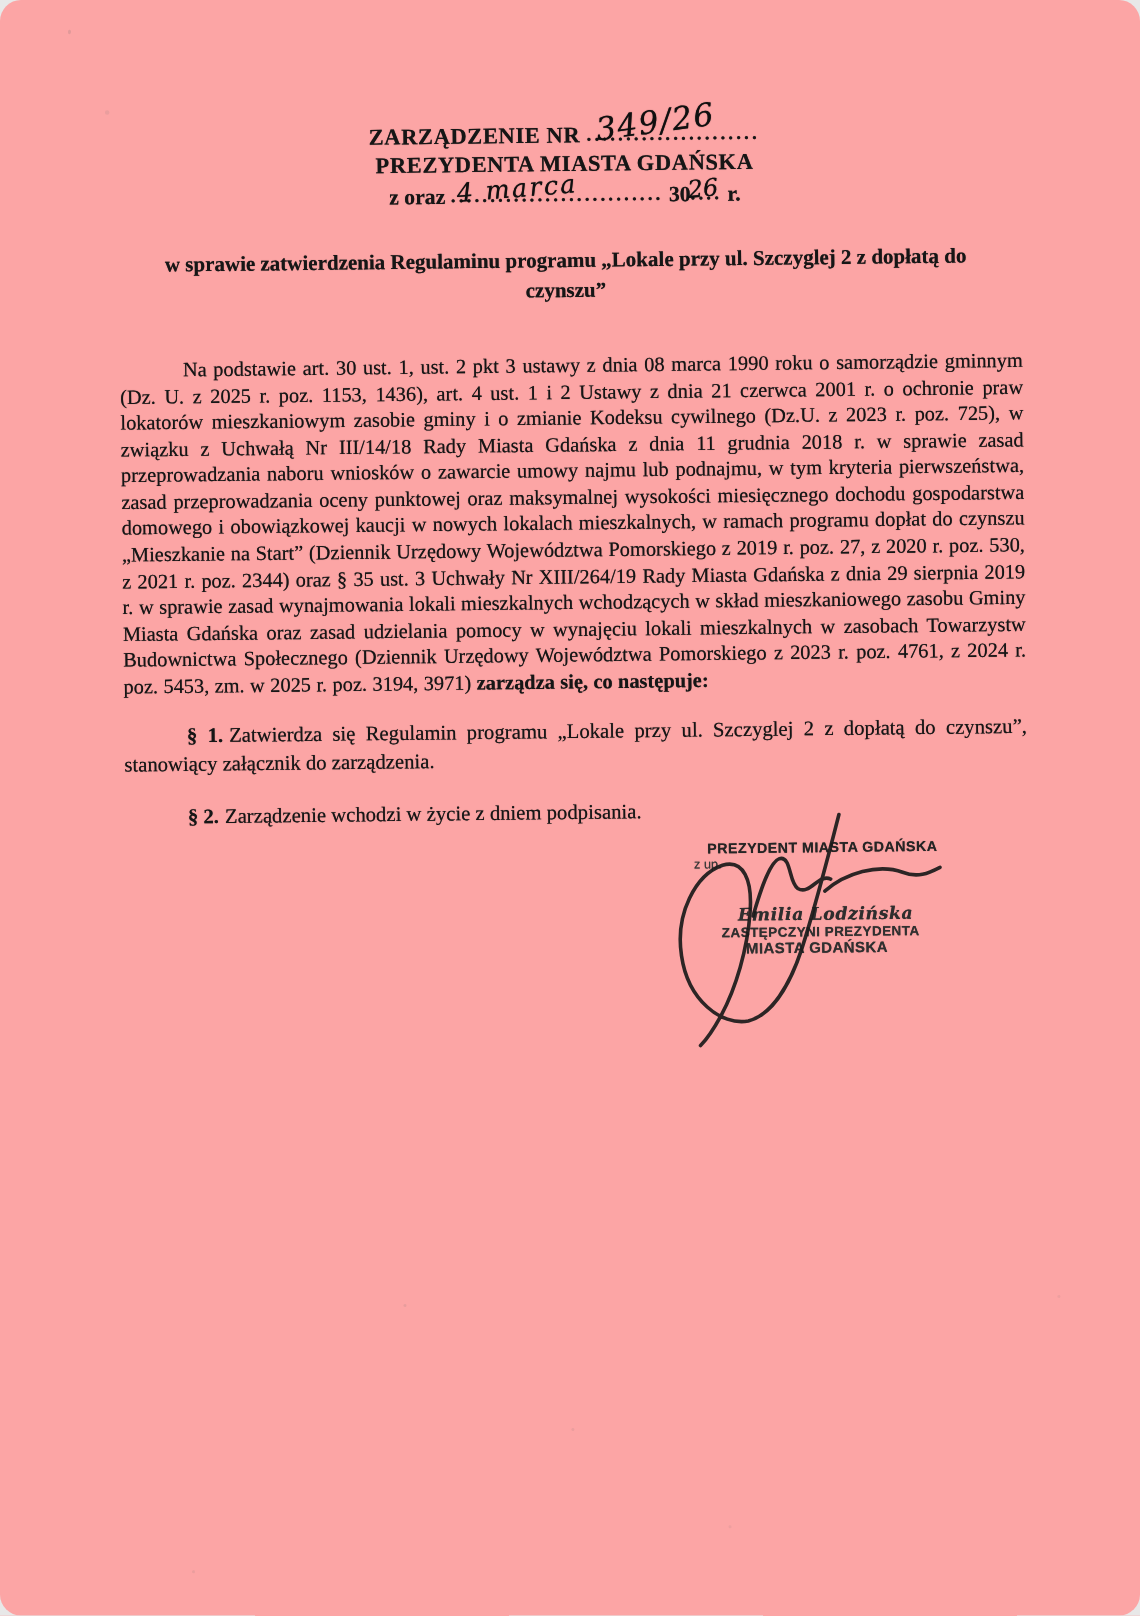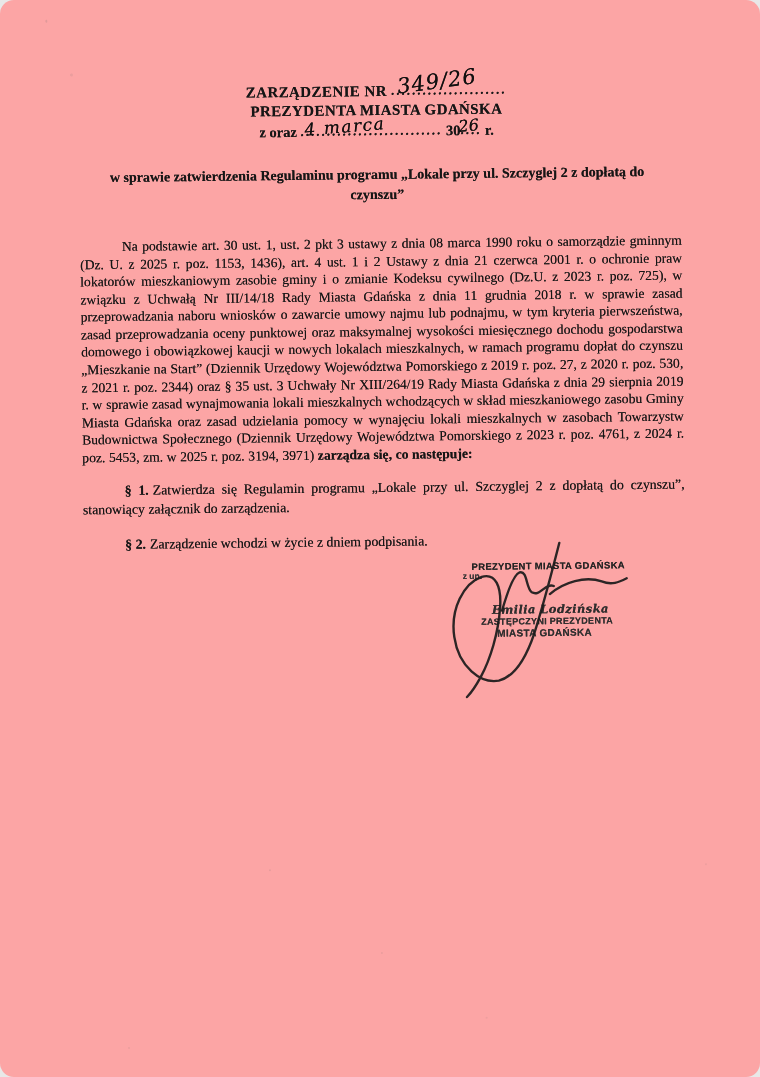--- a/index.html
+++ b/index.html
@@ -88,21 +88,21 @@
     font-family:"Liberation Sans", sans-serif;
     color:#2b2b2b;
   }
   .sig-office{
     position:absolute; left:30px; top:2px;
     font-size:9.5px; font-weight:bold; letter-spacing:0.3px;
     color:#252525;
   }
   .sig-zup{
     position:absolute; left:21px; top:12px;
-    font-size:8.5px; font-weight:bold; color:#3a3a3a;
+    font-size:8.5px; font-weight:normal; color:#3a3a3a;
   }
   .sig-name{
     position:absolute; left:50px; top:44px;
     font-family:"DejaVu Serif", serif;
     font-style:italic; font-weight:bold;
     font-size:11.5px; color:#2e2e2e;
     letter-spacing:0.4px;
   }
   .sig-role1{
     position:absolute; left:39px; top:58px;

